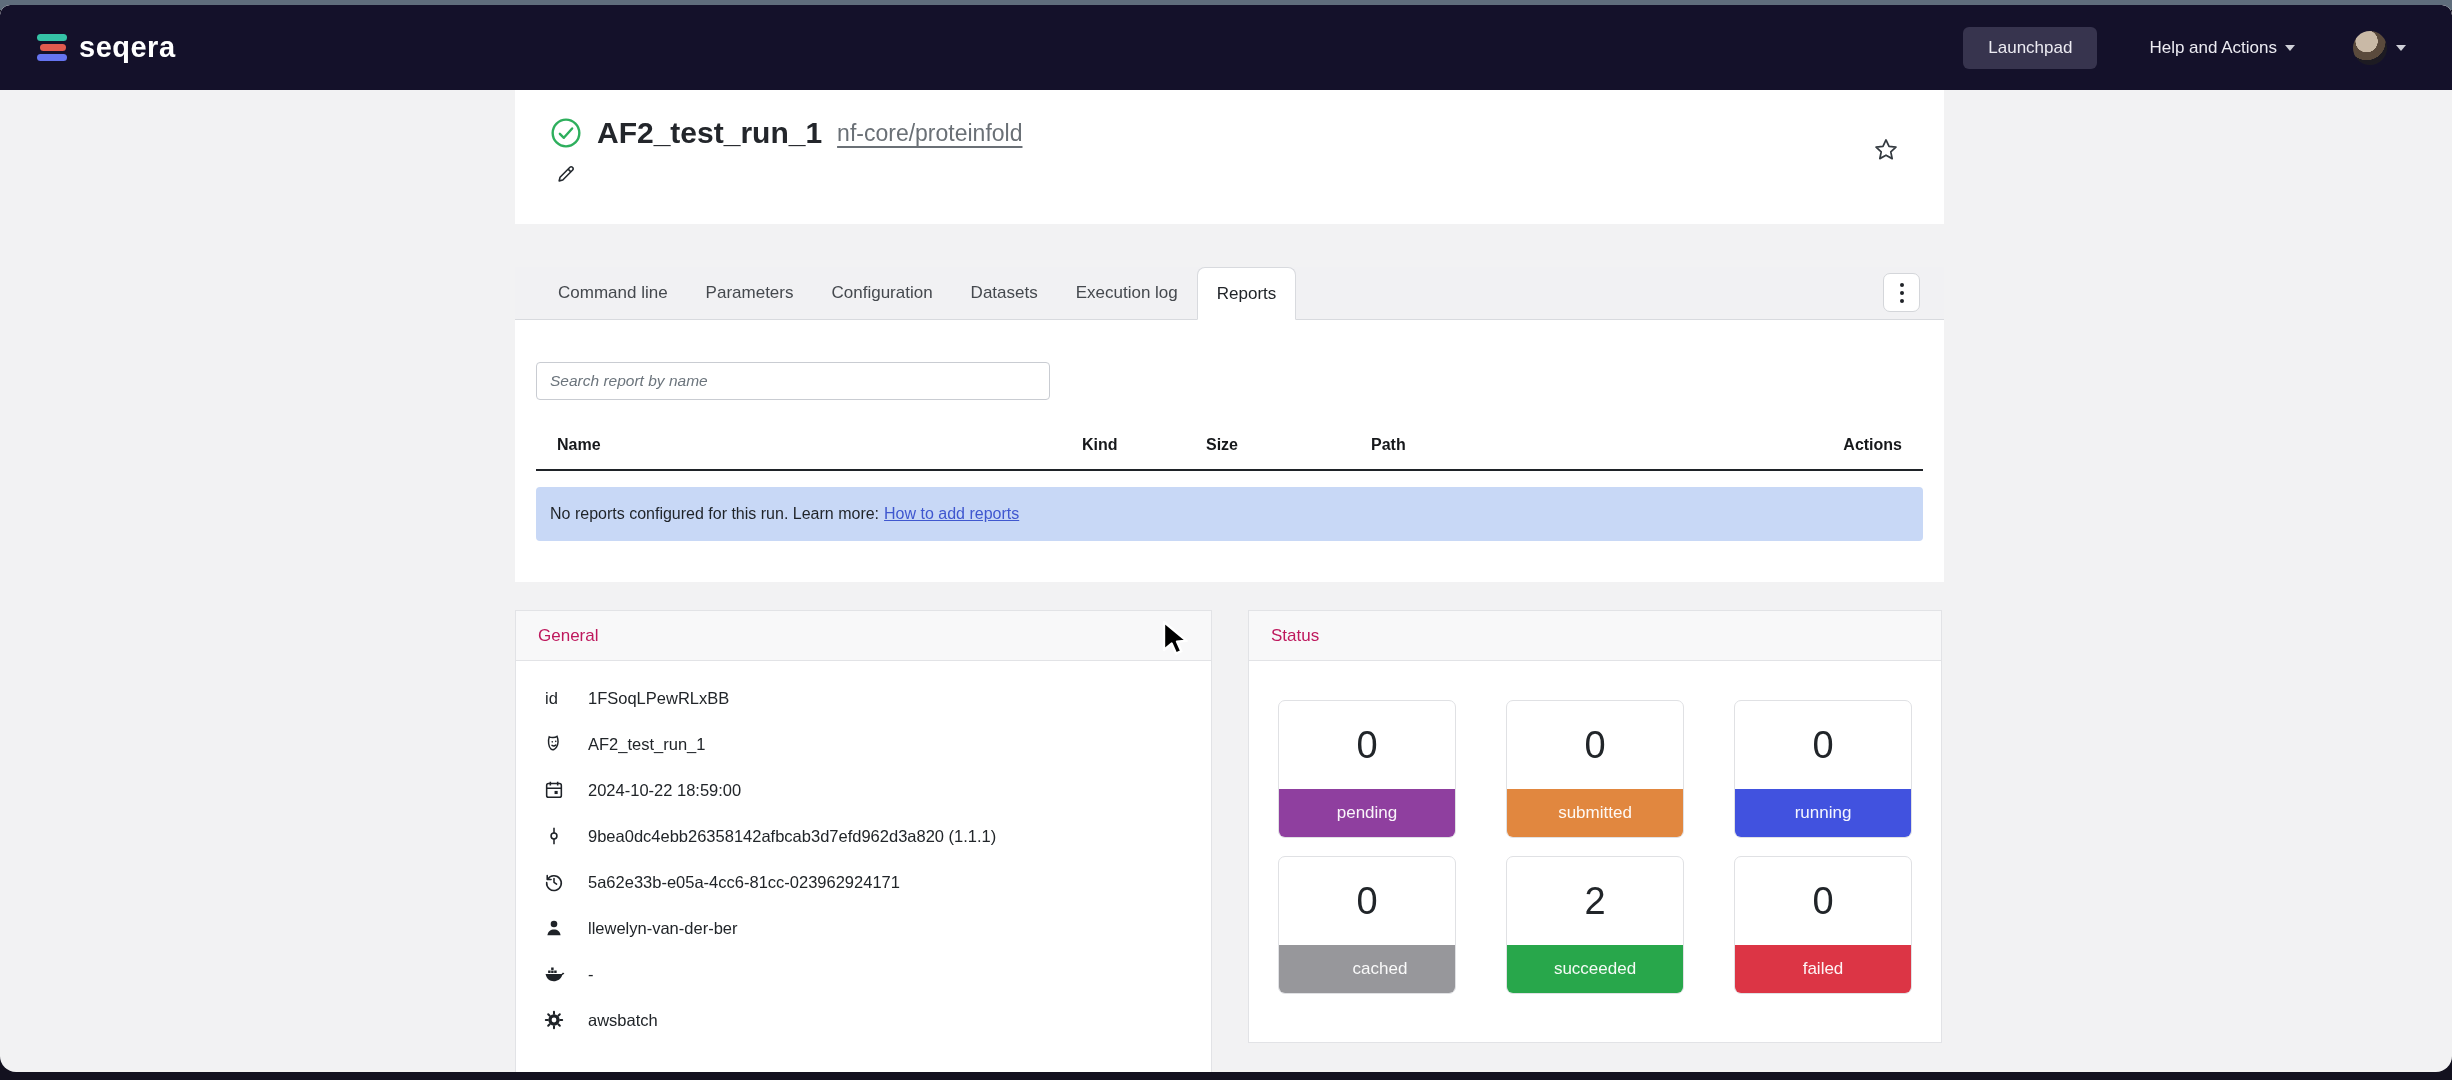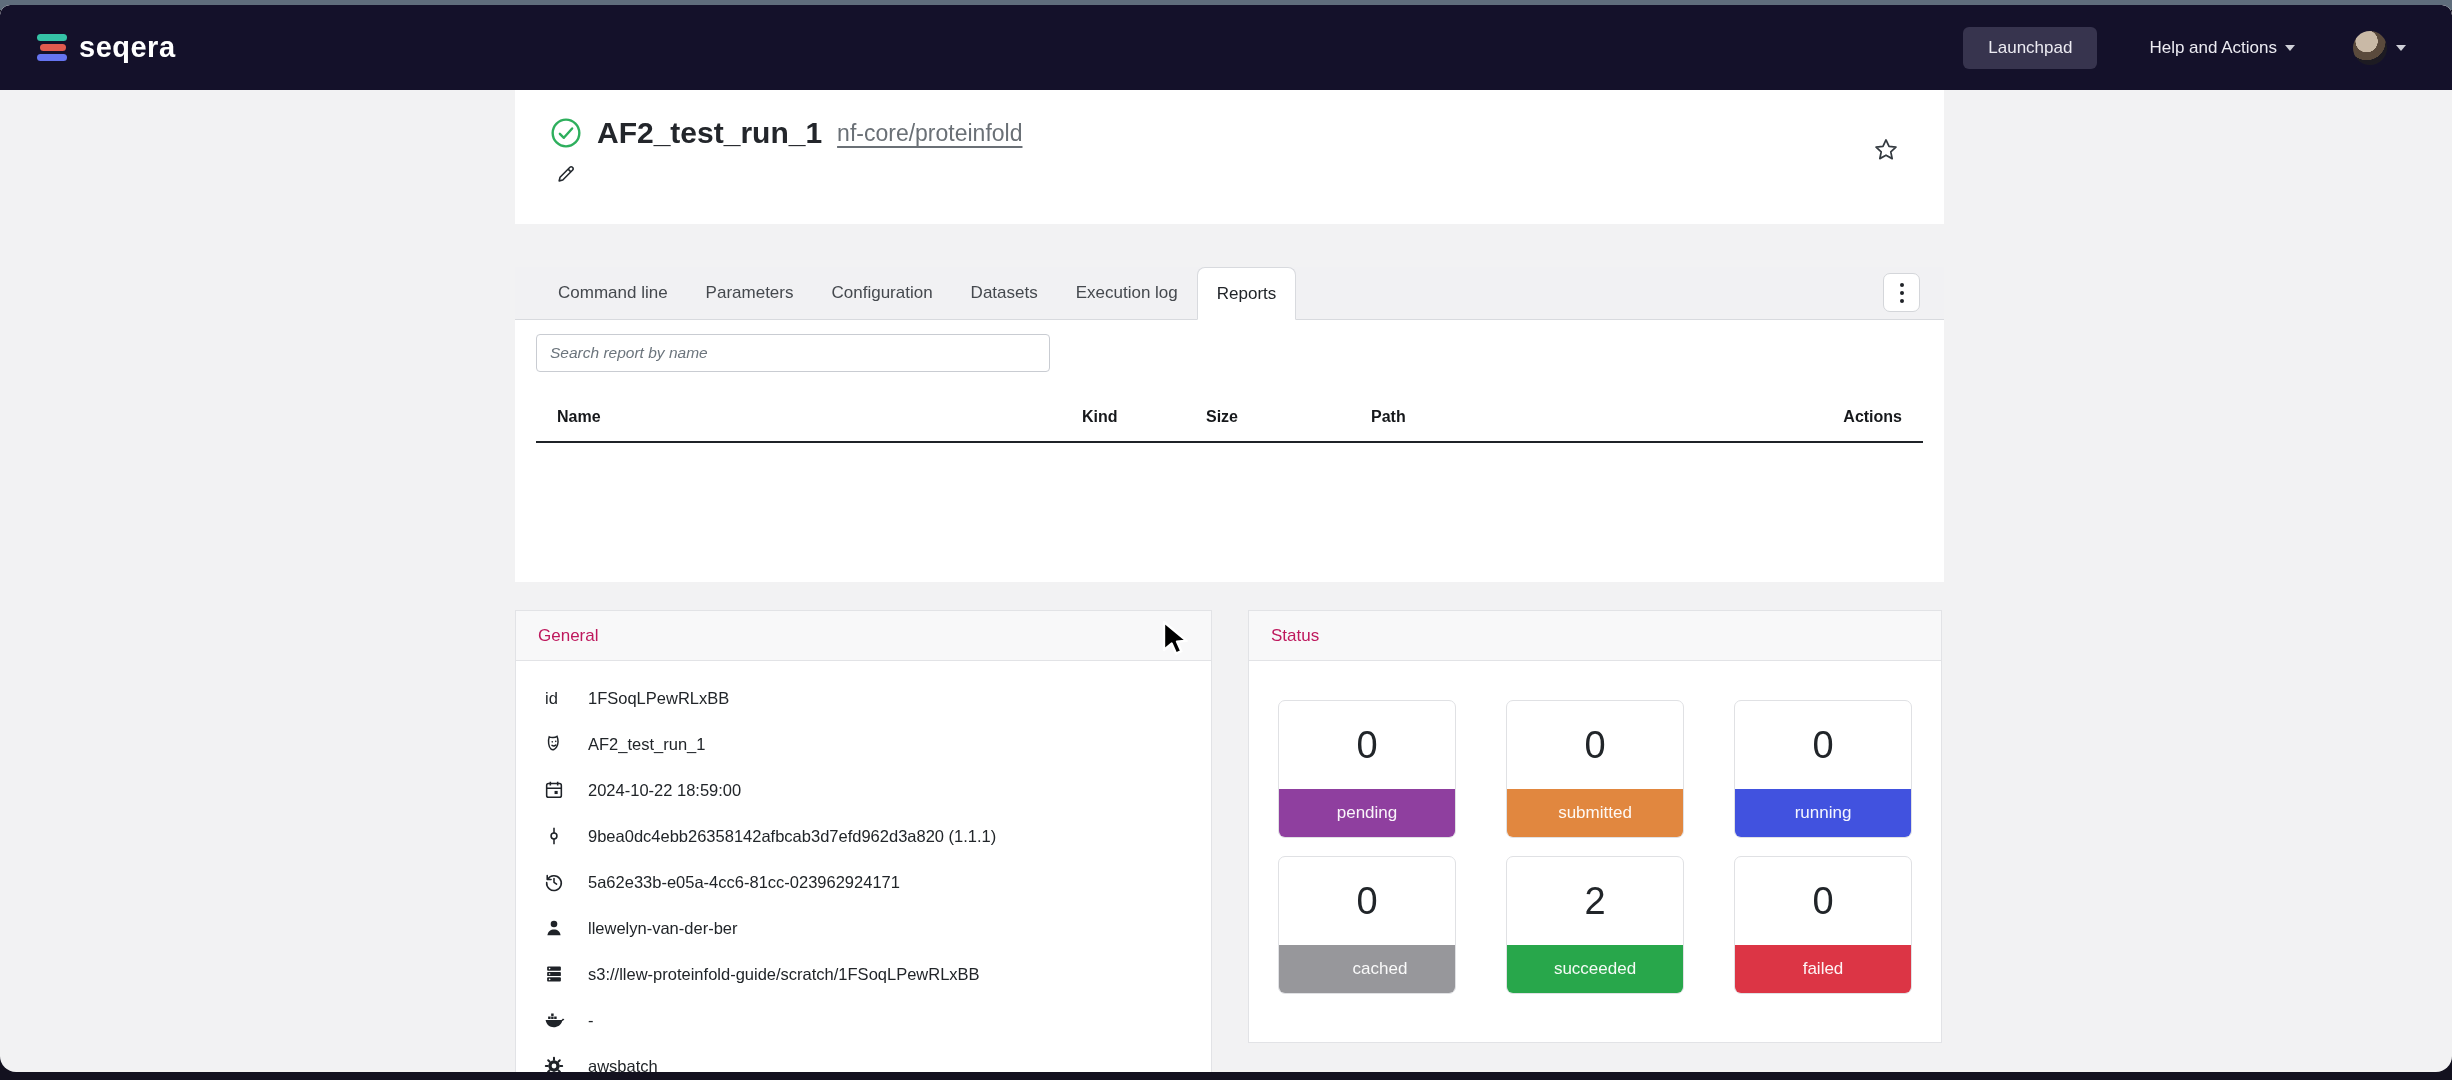--- a/index.html
+++ b/index.html
@@ -48,21 +48,21 @@
                display:flex; align-items:stretch; padding-left:24px; position:relative; }
   .tab { display:flex; align-items:center; padding:0 19px; font-size:17px; color:#45494e;
          cursor:pointer; border-radius:8px 8px 0 0; }
   .tab.active { background:#ffffff; color:#212529; border:1px solid #d8dade; border-bottom:1px solid #ffffff;
                 margin-bottom:-1px; }
   .kebab-btn { position:absolute; right:24px; top:6px; width:37px; height:39px; background:#ffffff;
                border:1px solid #d4d6da; border-radius:7px; cursor:pointer;
                display:flex; flex-direction:column; align-items:center; justify-content:center; gap:4px; }
   .kebab-btn i { width:4px; height:4px; border-radius:50%; background:#1f2328; }
 
-  .tabs-body { padding:14px 21px 0; }
+  .tabs-body { padding:42px 21px 0; }
   .search-input { width:514px; height:38px; border:1px solid #c9ccd2; border-radius:4px;
                   padding:0 13px; font-size:15.5px; color:#212529; background:#fff;
                   font-family:"Liberation Sans", sans-serif; }
   .search-input::placeholder { color:#6c757d; font-style:italic; }
 
   .report-head { margin-top:36px; display:grid; grid-template-columns:546px 124px 165px 1fr auto;
                  align-items:end; padding-bottom:15px; border-bottom:2px solid #1f2328; }
   .report-head .col { font-size:16px; font-weight:700; color:#16181b; }
   .report-head .col:first-child { padding-left:21px; }
   .report-head .col:last-child { padding-right:21px; }
@@ -169,20 +169,24 @@
         <input class="search-input" type="text" placeholder="Search report by name" style="">
 
         <div class="report-head">
           <span class="col">Name</span>
           <span class="col">Kind</span>
           <span class="col">Size</span>
           <span class="col">Path</span>
           <span class="col">Actions</span>
         </div>
 
+        <div class="alert">
+          <span>No reports configured for this run. Learn more:</span>
+          <a>How to add reports</a>
+        </div>
       </div>
     </div>
 
     <div class="panels">
 
       <div class="panel general">
         <div class="panel-header">General</div>
         <div class="general-body">
 
           <div class="g-row">
@@ -237,33 +241,20 @@
           <div class="g-row">
             <span class="g-ic">
               <svg viewBox="0 0 24 24" fill="#1f2328">
                 <circle cx="12" cy="7.6" r="3.6"></circle>
                 <path d="M4.8 20c.5-4.2 3.6-6.3 7.2-6.3s6.7 2.1 7.2 6.3z"></path>
               </svg>
             </span>
             <span class="g-val">llewelyn-van-der-ber</span>
           </div>
 
-          <div class="g-row">
-            <span class="g-ic">
-              <svg viewBox="0 0 24 24" fill="#1f2328">
-                <rect x="4.5" y="3.8" width="15" height="4.6" rx="1"></rect>
-                <rect x="4.5" y="9.7" width="15" height="4.6" rx="1"></rect>
-                <rect x="4.5" y="15.6" width="15" height="4.6" rx="1"></rect>
-                <circle cx="7.2" cy="6.1" r="0.9" fill="#fff"></circle>
-                <circle cx="7.2" cy="12" r="0.9" fill="#fff"></circle>
-                <circle cx="7.2" cy="17.9" r="0.9" fill="#fff"></circle>
-              </svg>
-            </span>
-            <span class="g-val">s3://llew-proteinfold-guide/scratch/1FSoqLPewRLxBB</span>
-          </div>
 
           <div class="g-row">
             <span class="g-ic">
               <svg viewBox="0 0 24 24" fill="#1f2328">
                 <rect x="5.6" y="8.2" width="2.7" height="2.7"></rect>
                 <rect x="8.9" y="8.2" width="2.7" height="2.7"></rect>
                 <rect x="12.2" y="8.2" width="2.7" height="2.7"></rect>
                 <rect x="8.9" y="4.9" width="2.7" height="2.7"></rect>
                 <path d="M2.8 12.1h16.6c.9 0 1.7-.6 1.9-1.4.9-.1 1.9.4 1.9.4s-.7 1.5-2.2 1.9c-1.4 4.4-5 6.8-9.4 6.8-4.3 0-7.6-2.1-8.8-7.7z"></path>
               </svg>

